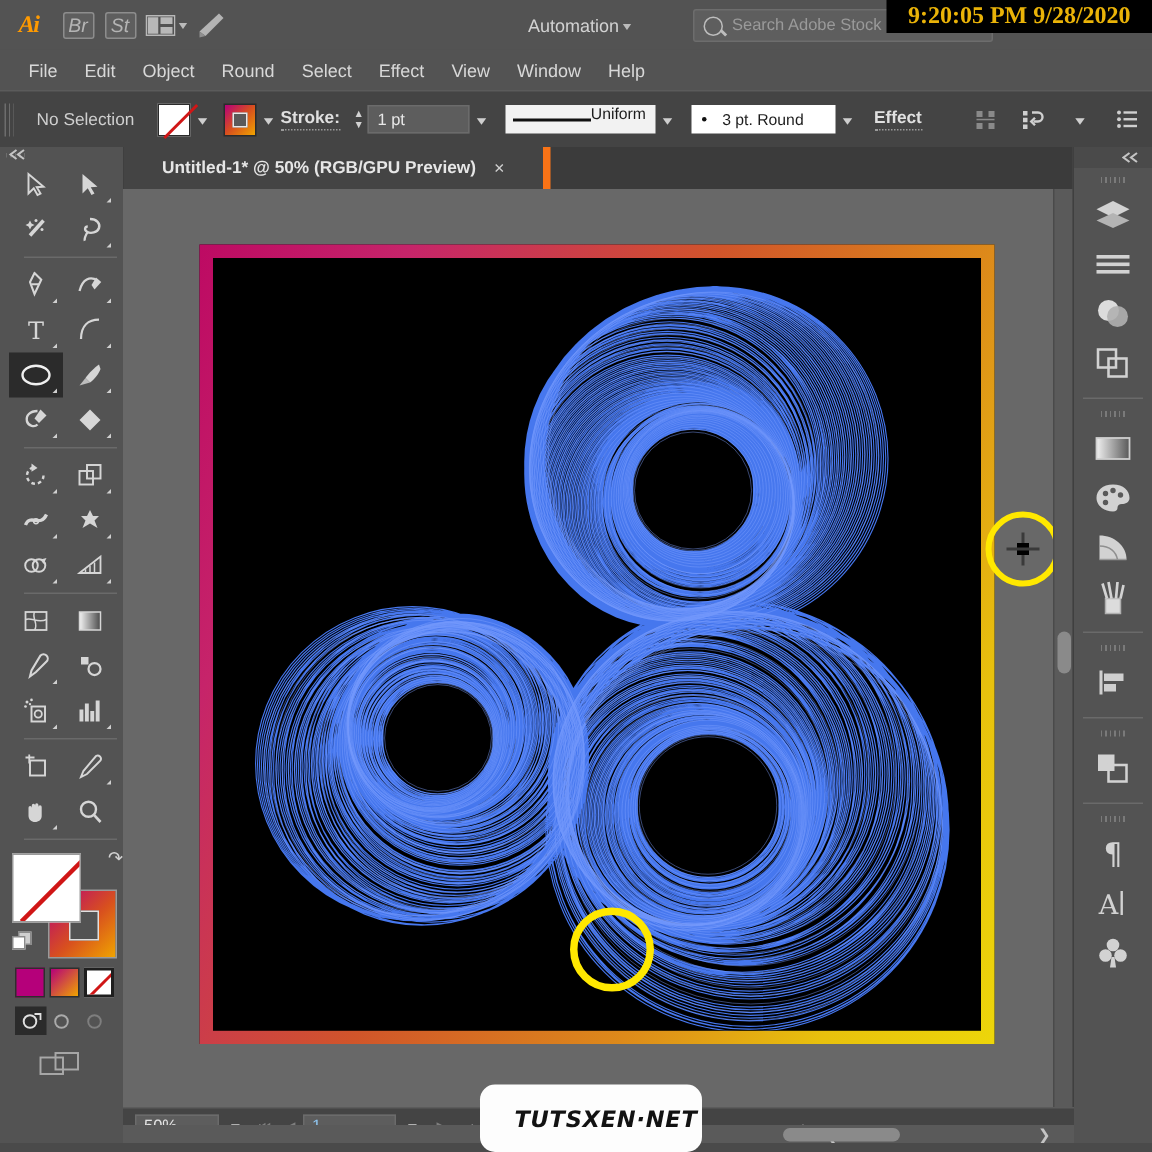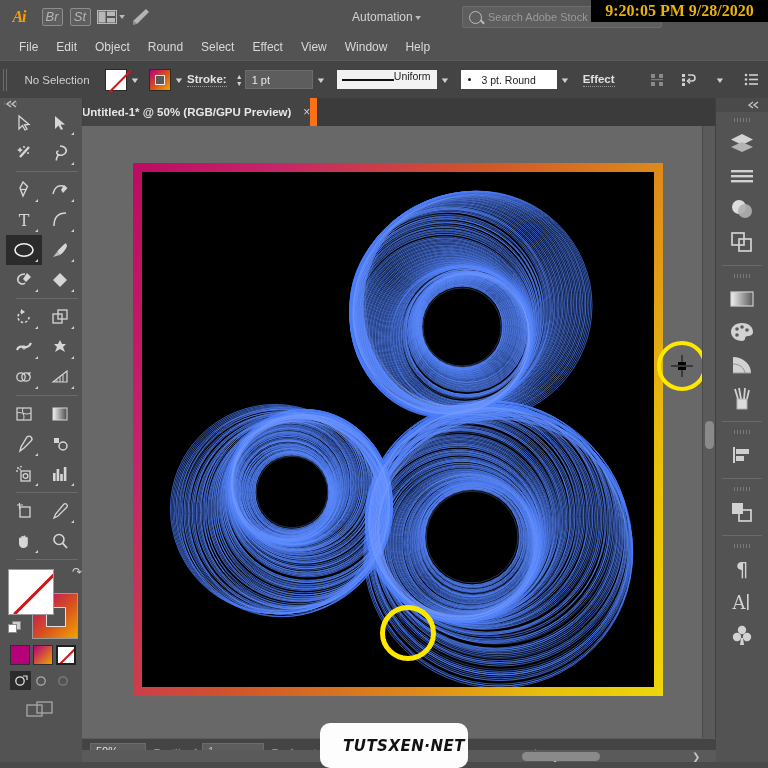--- a/index.html
+++ b/index.html
@@ -112,21 +112,21 @@
   .ctrl-right{position:absolute;right:8px;display:flex;align-items:center;gap:14px;}
   .mini-icon{width:18px;height:18px;display:flex;align-items:center;justify-content:center;}
 
   
   .tabstrip{
     position:absolute;left:82px;top:98px;width:634px;height:28px;background:#3b3b3b;
     border-bottom:1px solid #2e2e2e;
   }
   .doctab{
     position:absolute;left:0;top:0;height:28px;background:#444;
-    display:flex;align-items:center;padding:0 0;border-right:7px solid #f97316;
+    display:flex;align-items:center;padding:0 26px;border-right:5px solid #f97316;
     color:#e6e6e6;font-size:11.5px;font-weight:bold;
   }
   .tabclose{margin-left:12px;color:#cfcfcf;font-size:12px;font-weight:normal;}
 
   
   .toolpanel{
     position:absolute;left:0;top:98px;width:82px;height:640px;background:#535353;
     border-right:1px solid #3f3f3f;
   }
   .tp-grip{width:100%;height:10px;

